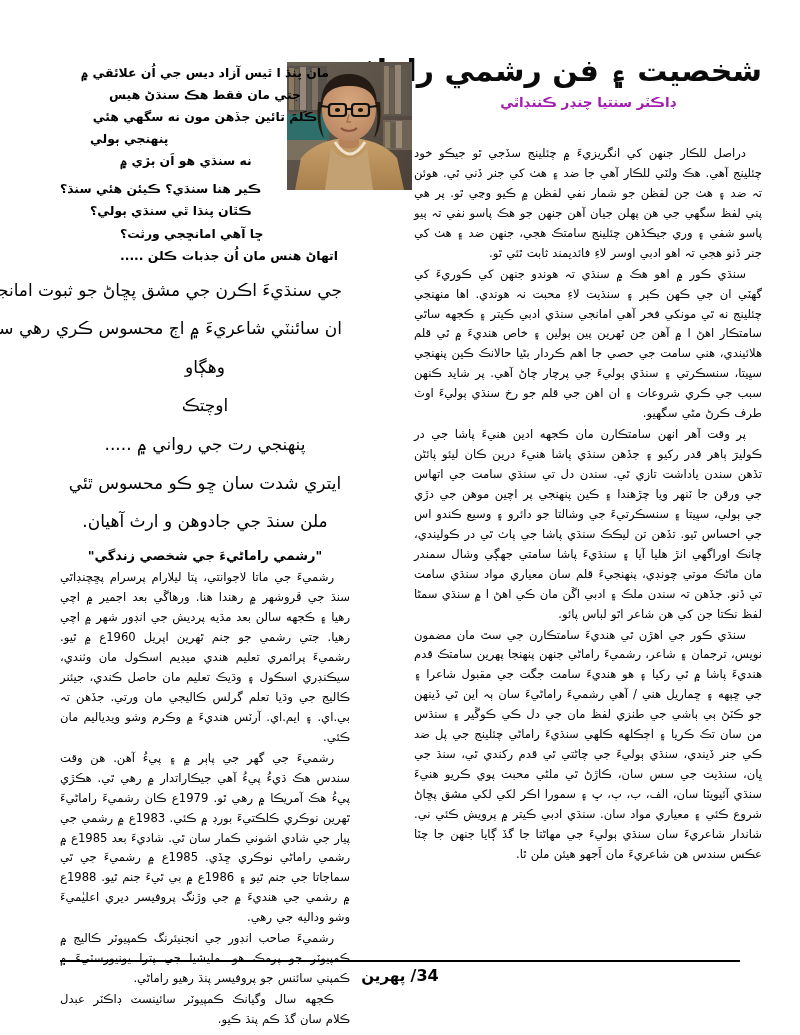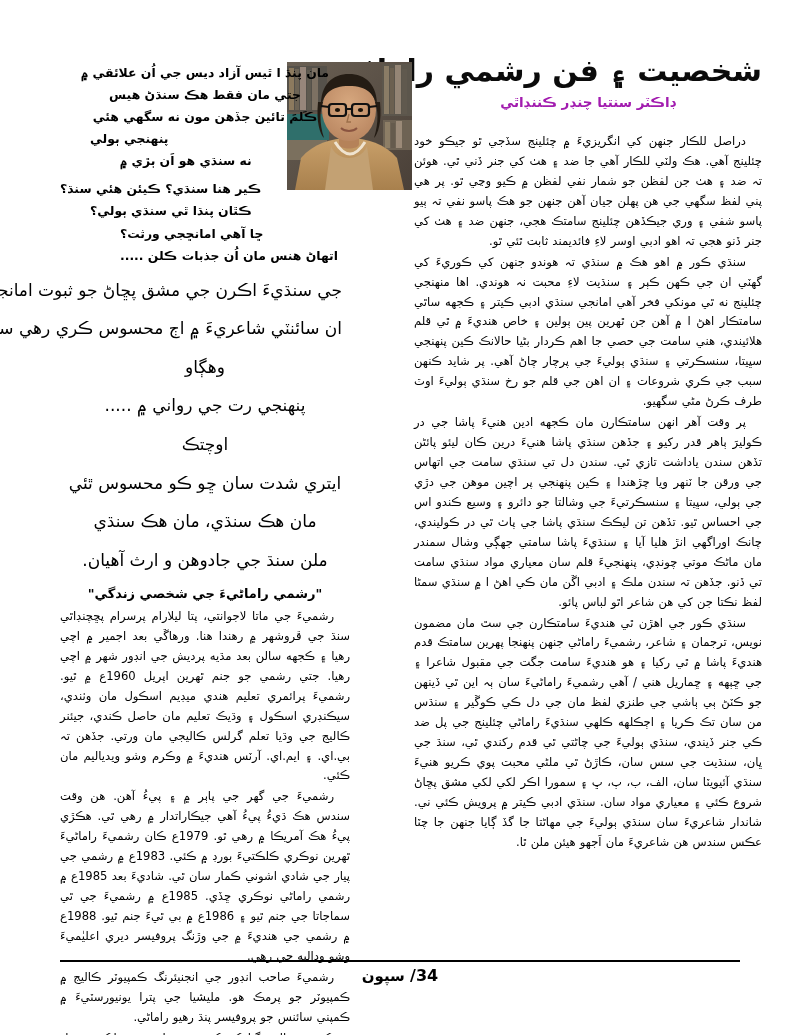--- a/index.html
+++ b/index.html
@@ -67,21 +67,21 @@
   }
 
   
   .col {
     position: absolute;
     direction: rtl;
     text-align: justify;
     text-justify: inter-word;
   }
   .col-right {
-    top: 132px;
+    top: 144px;
     right: 38px;
     width: 348px;
   }
   .col-left {
     top: 62px;
     left: 60px;
     width: 290px;
   }
 
   .para {
@@ -241,36 +241,35 @@
       <p class="verse">ڪير هنا سنڌي؟ ڪيئن هئي سنڌ؟</p>
       <p class="verse ind-1">ڪٿان پنڌا ٿي سنڌي ٻولي؟</p>
       <p class="verse ind-2">ڇا آهي امانڇجي ورثت؟</p>
       <p class="verse ind-2">اتهاڻ هنس مان اُن جذبات ڪلن .....</p>
     </div>
 
     <div class="verse-block">
       <p class="verse-soft">جي سنڌيءَ اڪرن جي مشق پڇاڻ جو ثبوت امانجي سامهون</p>
       <p class="verse-soft">ان سائنٽي شاعريءَ ۾ اڄ محسوس ڪري رهي سنڌ جو</p>
       <p class="verse-soft">وهڳاو</p>
+      <p class="verse-soft">اوچتڪ</p>
       <p class="verse-soft">پنهنجي رت جي رواني ۾ .....</p>
-      <p class="verse-soft">اوچتڪ</p>
       <p class="verse-soft">ايتري شدت سان ڇو ڪو محسوس ٿئي</p>
-      <p class="verse-soft">مان هڪ سنڌي، مان هڪ سنڌي</p>
       <p class="verse-soft">ملن سنڌ جي جادوهن و ارث آهيان.</p>
     </div>
 
     <h2 class="subhead">"رشمي راماڻيءَ جي شخصي زندگي"</h2>
 
     <p class="para">رشميءَ جي ماتا لاجوانتي، پتا ليلارام پرسرام پڇچنڊاٿي سنڌ جي ڦروشهر ۾ رهندا هنا. ورهاڱي بعد اجمير ۾ اچي رهيا ۽ ڪجهه سالن بعد مڌيه پرديش جي انڊور شهر ۾ اچي رهيا. جتي رشمي جو جنم ٿهرين اپريل 1960ع ۾ ٿيو. رشميءَ پرائمري تعليم هندي ميڊيم اسڪول مان وٺندي، سيڪنڊري اسڪول ۽ وڌيڪ تعليم مان حاصل ڪندي، جيئنر ڪاليج جي وڌيا تعلم گرلس ڪاليجي مان ورتي. جڏهن تہ بي.اي. ۽ ايم.اي. آرٽس هنديءَ ۾ وڪرم وشو ويدياليم مان ڪئي.</p>
     <p class="para">رشميءَ جي گهر جي پاٻر ۾ ۽ پيءُ آهن. هن وقت سندس هڪ ڌيءُ پيءُ آهي جيڪاراتدار ۾ رهي ٿي. هڪڙي پيءُ هڪ آمريڪا ۾ رهي ٿو. 1979ع ڪان رشميءَ راماڻيءَ ٿهرين نوڪري ڪلڪتيءَ بورڊ ۾ ڪئي. 1983ع ۾ رشمي جي پيار جي شادي اشوني ڪمار سان ٿي. شاديءَ بعد 1985ع ۾ رشمي راماڻي نوڪري ڇڏي. 1985ع ۾ رشميءَ جي ٿي سماجاتا جي جنم ٿيو ۽ 1986ع ۾ بي ٿيءَ جنم ٿيو. 1988ع ۾ رشمي جي هنديءَ ۾ جي وڙنگ پروفيسر ديري اعليٰميءَ وشو وداليه جي رهي.</p>
     <p class="para">رشميءَ صاحب انڊور جي انجنيئرنگ ڪمپيوٽر ڪاليج ۾ ڪمپيوٽر جو پرمڪ هو. مليشيا جي پترا يونيورسٽيءَ ۾ ڪمپني سائنس جو پروفيسر پنڌ رهيو راماڻي.</p>
     <p class="para">ڪجهه سال وگيانڪ ڪمپيوٽر سائينسٽ ڊاڪٽر عبدل ڪلام سان گڏ ڪم پنڌ ڪيو.</p>
   </div>
 
   <div class="footer">
     <div class="footer-rule"></div>
     <div class="footer-text">
       <span class="folio-num">34/</span>
-      <span>سپون</span>
+      <span>پهرين</span>
     </div>
   </div>
 
 </div>
 
 </body></html>

